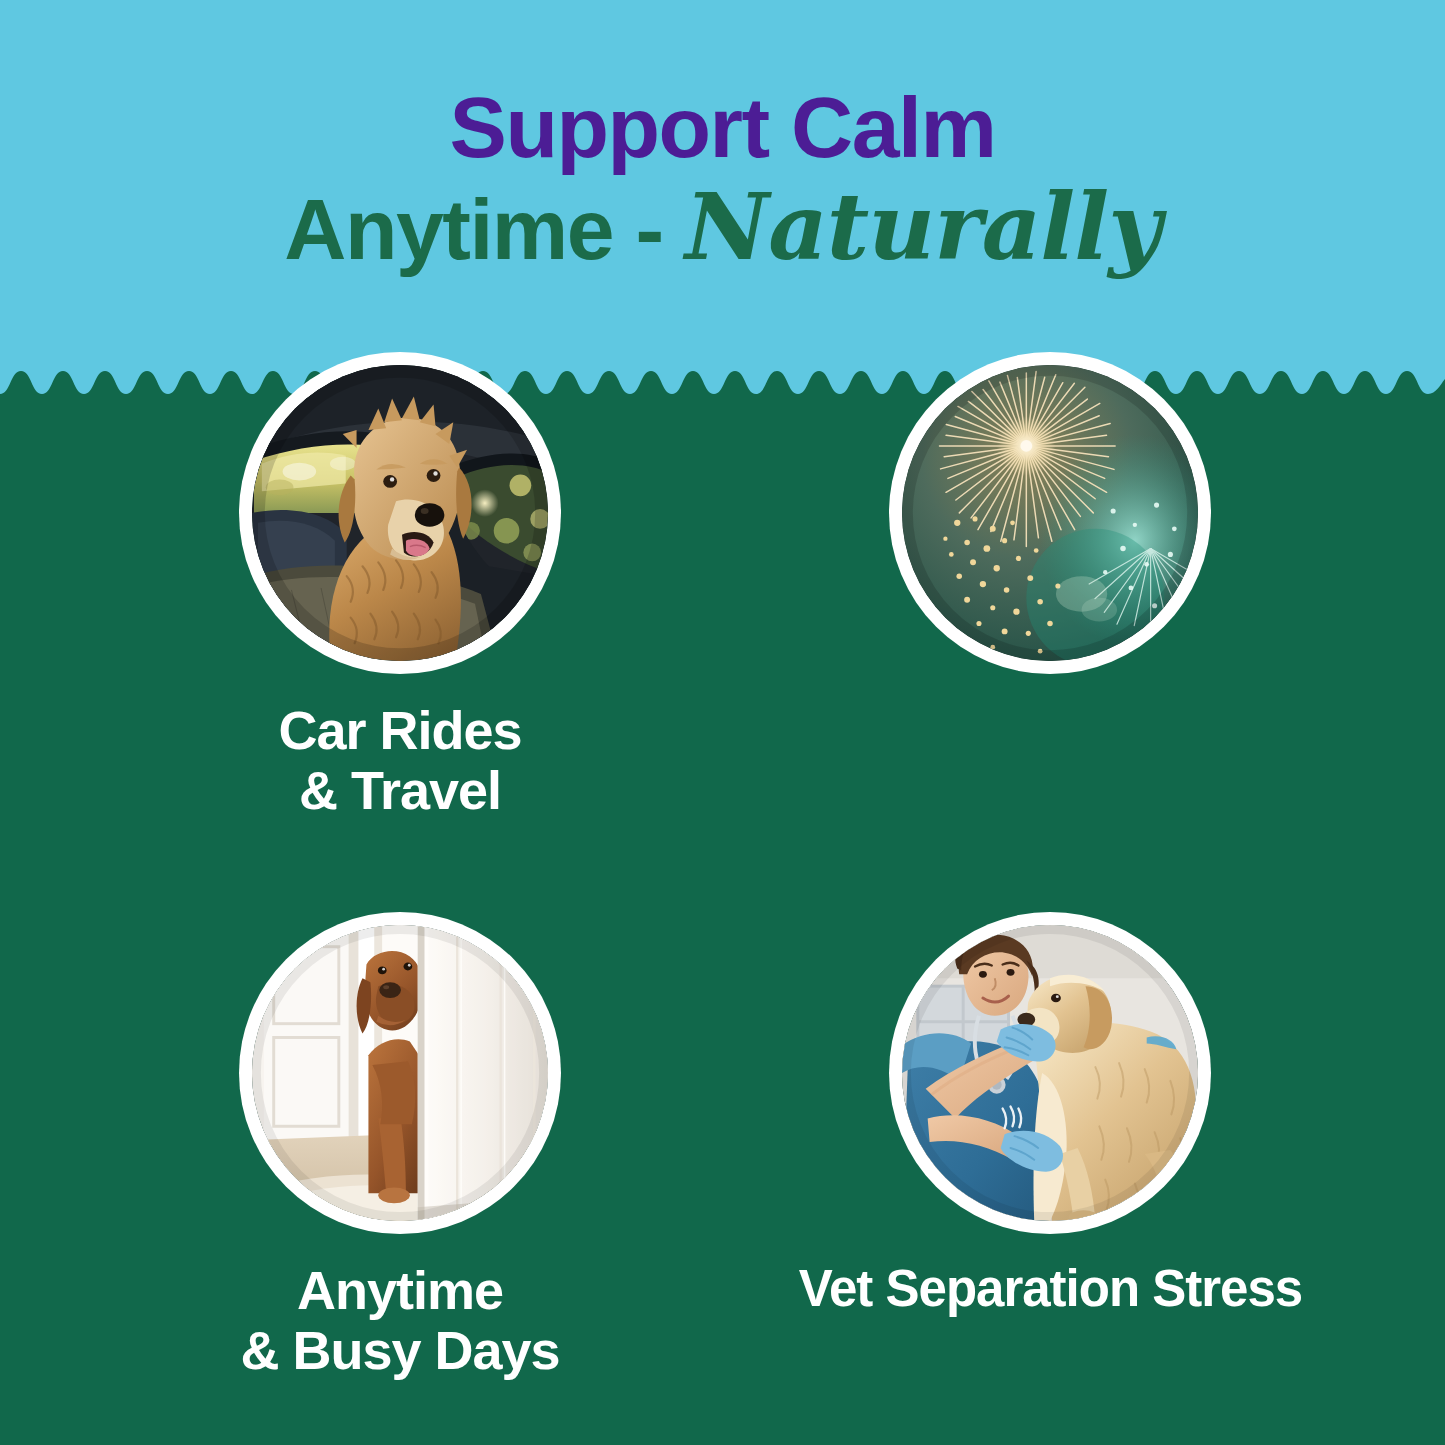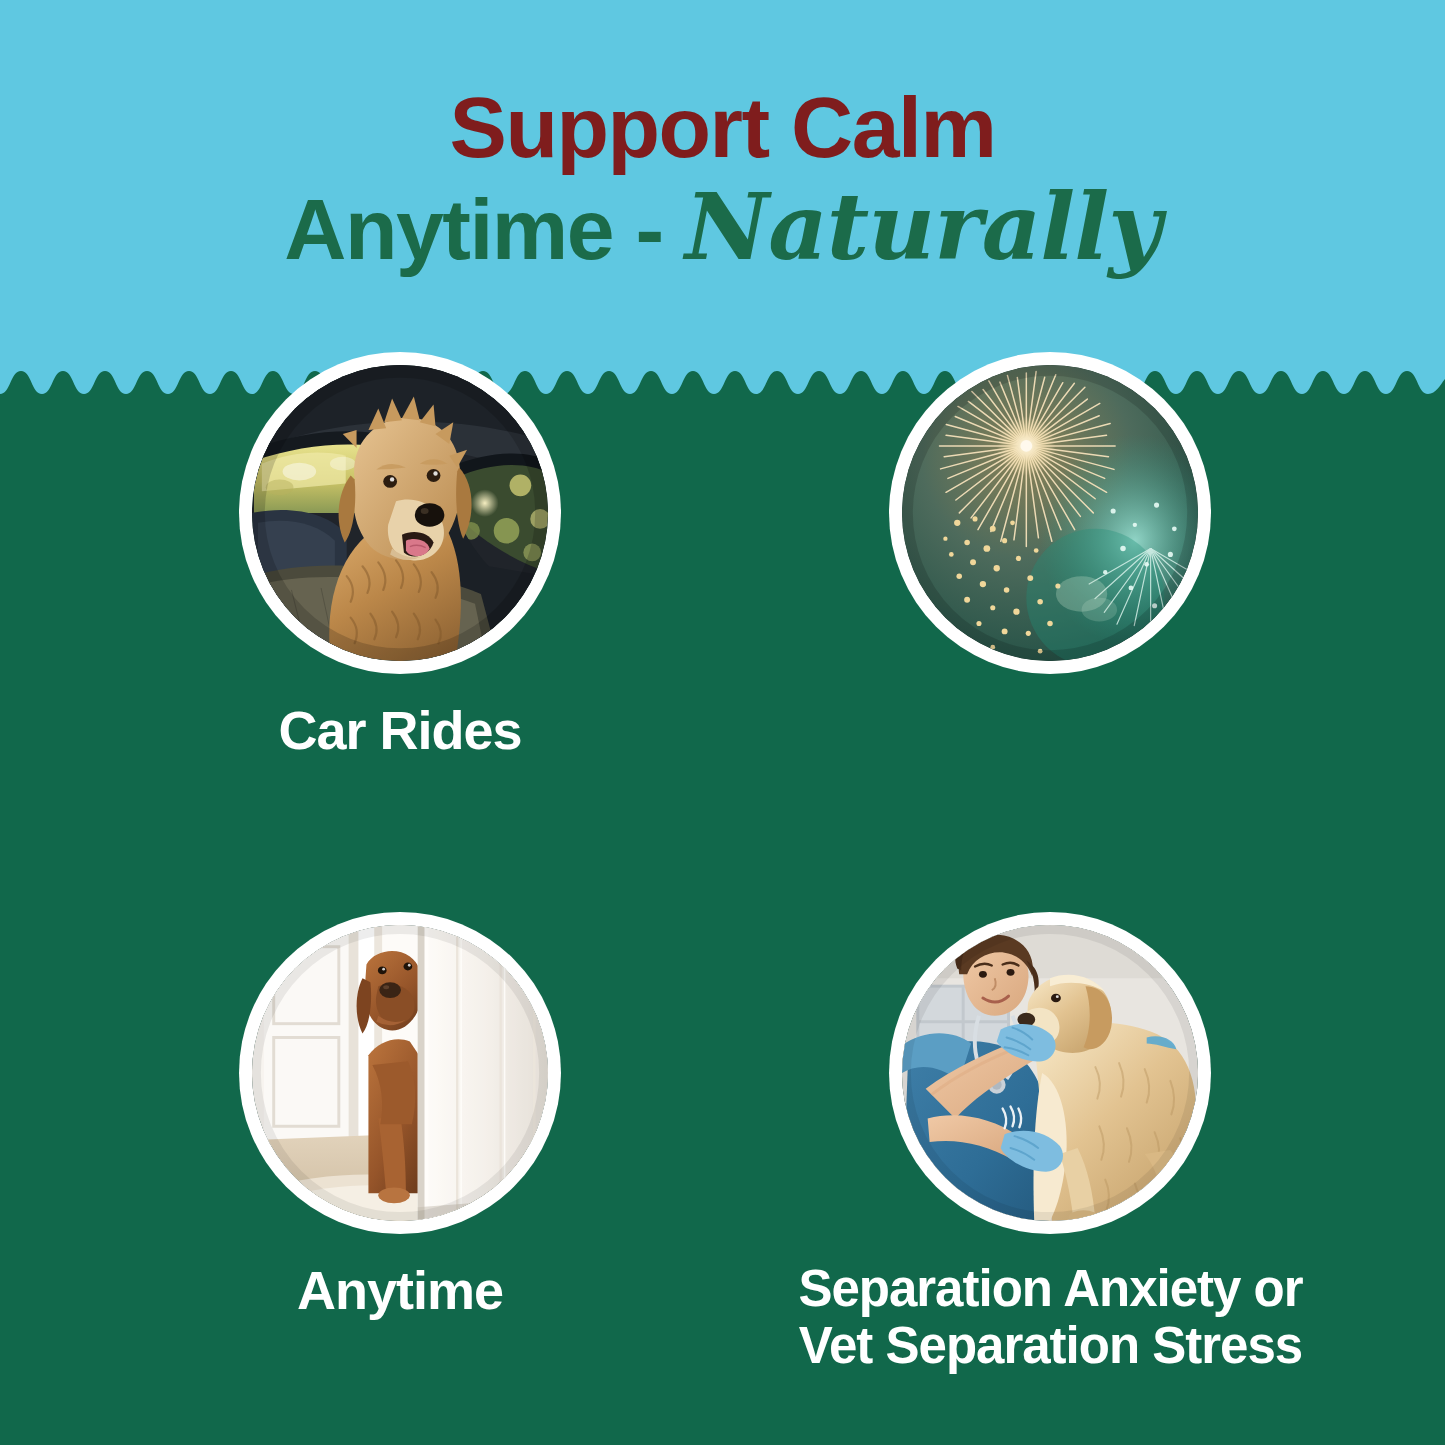--- a/index.html
+++ b/index.html
@@ -35,21 +35,21 @@
     text-align: center;
     line-height: 1.06;
     color: #1B6B4A;
     z-index: 6;
   }
   .headline .line1 {
     display: block;
     font-size: 86px;
     font-weight: bold;
     letter-spacing: -1.5px;
-    color: #7f1d1d;
+    color: #4c1d95;
   }
   .headline .line2 {
     display: block;
     font-size: 86px;
     font-weight: bold;
     letter-spacing: -1.5px;
     color: #1B6B4A;
     margin-top: 6px;
   }
   .headline .script {
@@ -312,20 +312,21 @@
 
               <path d="M142,186 q14,12 30,8 q-16,8 -32,-2 z" fill="#d8bd93"></path>
 
               <circle cx="150" cy="150" r="150" fill="none" stroke="#000" stroke-width="26" opacity="0.16"></circle>
             </g>
           </svg>
         </div>
       </div>
       <div class="caption">
         <span class="cl">Car Rides</span>
+        <span class="cl">&amp; Travel</span>
       </div>
     </div>
 
     <div class="card card-1">
       <div class="photo-wrap">
         <div class="photo">
           <svg viewBox="0 0 300 300">
             <defs>
               <clipPath id="c1">
                   <circle cx="150" cy="150" r="150"></circle>
@@ -687,20 +688,21 @@
               <rect x="168" y="0" width="132" height="300" fill="#fff6e6" opacity="0.22"></rect>
 
               <path d="M168,286 L300,276 L300,300 L168,300 Z" fill="#bfb6a8" opacity="0.45"></path>
               <circle cx="150" cy="150" r="150" fill="none" stroke="#000" stroke-width="18" opacity="0.07"></circle>
             </g>
           </svg>
         </div>
       </div>
       <div class="caption">
         <span class="cl">Anytime</span>
+        <span class="cl">&amp; Busy Days</span>
       </div>
     </div>
 
     <div class="card card-3">
       <div class="photo-wrap">
         <div class="photo">
           <svg viewBox="0 0 300 300">
             <defs>
               <clipPath id="c3">
                   <circle cx="150" cy="150" r="150"></circle>
@@ -828,19 +830,18 @@
                 <path d="M102,186 q6,10 2,20"></path>
                   <path d="M110,184 q6,10 2,20"></path>
                 <path d="M118,186 q5,10 1,19"></path>
               </g>
               <circle cx="150" cy="150" r="150" fill="none" stroke="#000" stroke-width="18" opacity="0.07"></circle>
             </g>
           </svg>
         </div>
       </div>
       <div class="caption">
-        <span class="cl">Separation Anxiety or</span>
         <span class="cl">Vet Separation Stress</span>
       </div>
     </div>
 
   </div>
 </div>
 
 </body></html>

